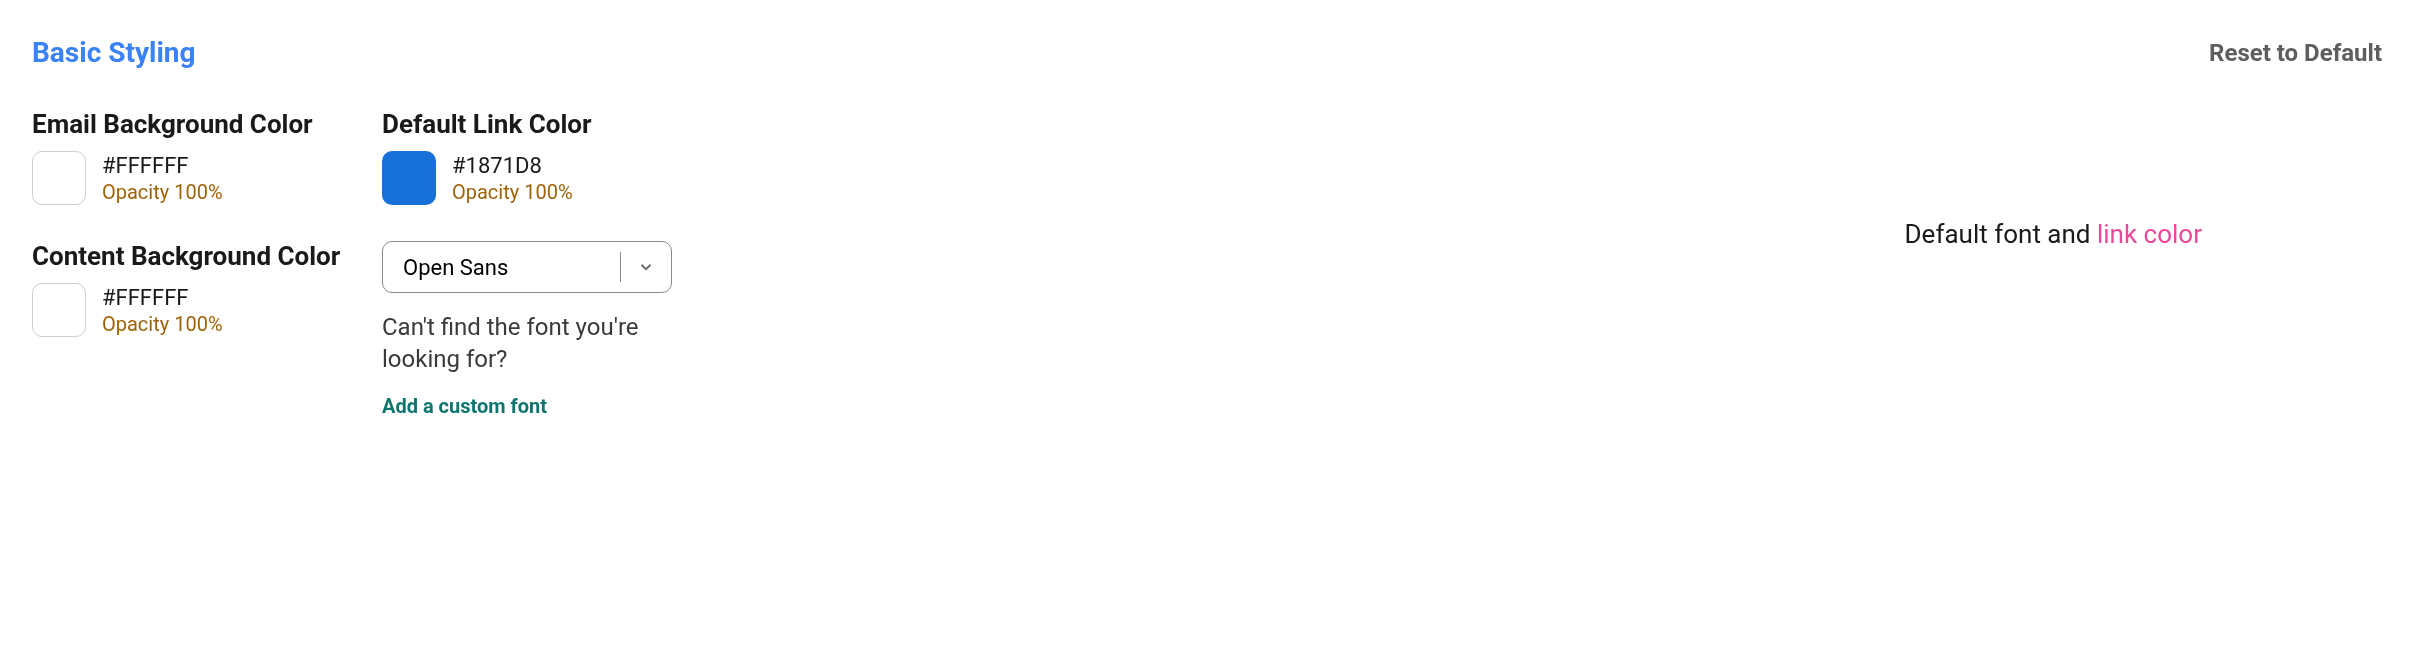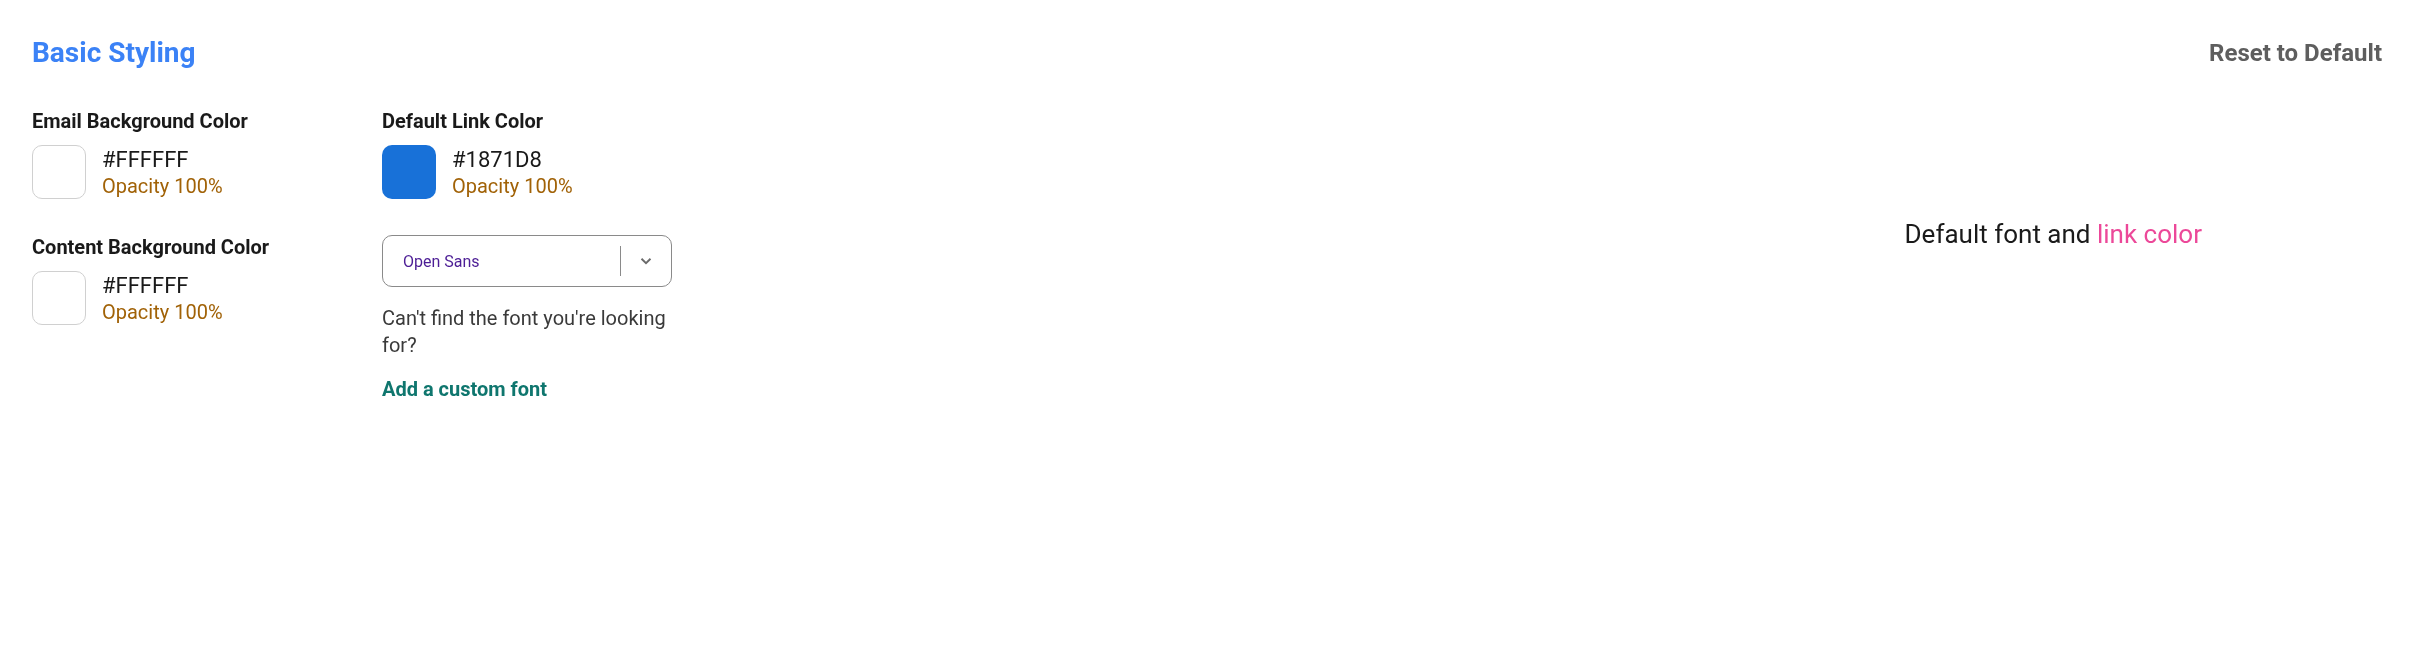--- a/index.html
+++ b/index.html
@@ -42,21 +42,21 @@
       grid-template-columns: 350px 380px;
       column-gap: 0;
       row-gap: 36px;
     }
     .field-block {
       display: flex;
       flex-direction: column;
       gap: 12px;
     }
     .field-label {
-      font-size: 20px;
+      font-size: 26px;
       font-weight: 700;
       color: #1a1a1a;
     }
     .color-row {
       display: flex;
       align-items: center;
       gap: 16px;
     }
     .swatch {
       width: 54px;
@@ -93,43 +93,43 @@
       border: 1px solid #8a8a8a;
       border-radius: 10px;
       width: 290px;
       height: 52px;
       cursor: pointer;
       background: #fff;
     }
     .select-value {
       flex: 1;
       padding: 0 20px;
-      font-size: 16px;
-      color: #4c1d95;
+      font-size: 22px;
+      color: #000000;
     }
     .select-divider {
       width: 1px;
       height: 30px;
       background: #8a8a8a;
     }
     .select-caret {
       width: 50px;
       display: flex;
       align-items: center;
       justify-content: center;
     }
     .select-caret svg {
       width: 18px;
       height: 18px;
       stroke: #6a6a6a;
       stroke-width: 2.5;
       fill: none;
     }
     .helper-text {
-      font-size: 20px;
+      font-size: 24px;
       color: #3a3a3a;
       margin-top: 6px;
       max-width: 290px;
       line-height: 1.35;
     }
     .custom-font-link {
       font-size: 20px;
       font-weight: 700;
       color: #0f766e;
       margin-top: 6px;

